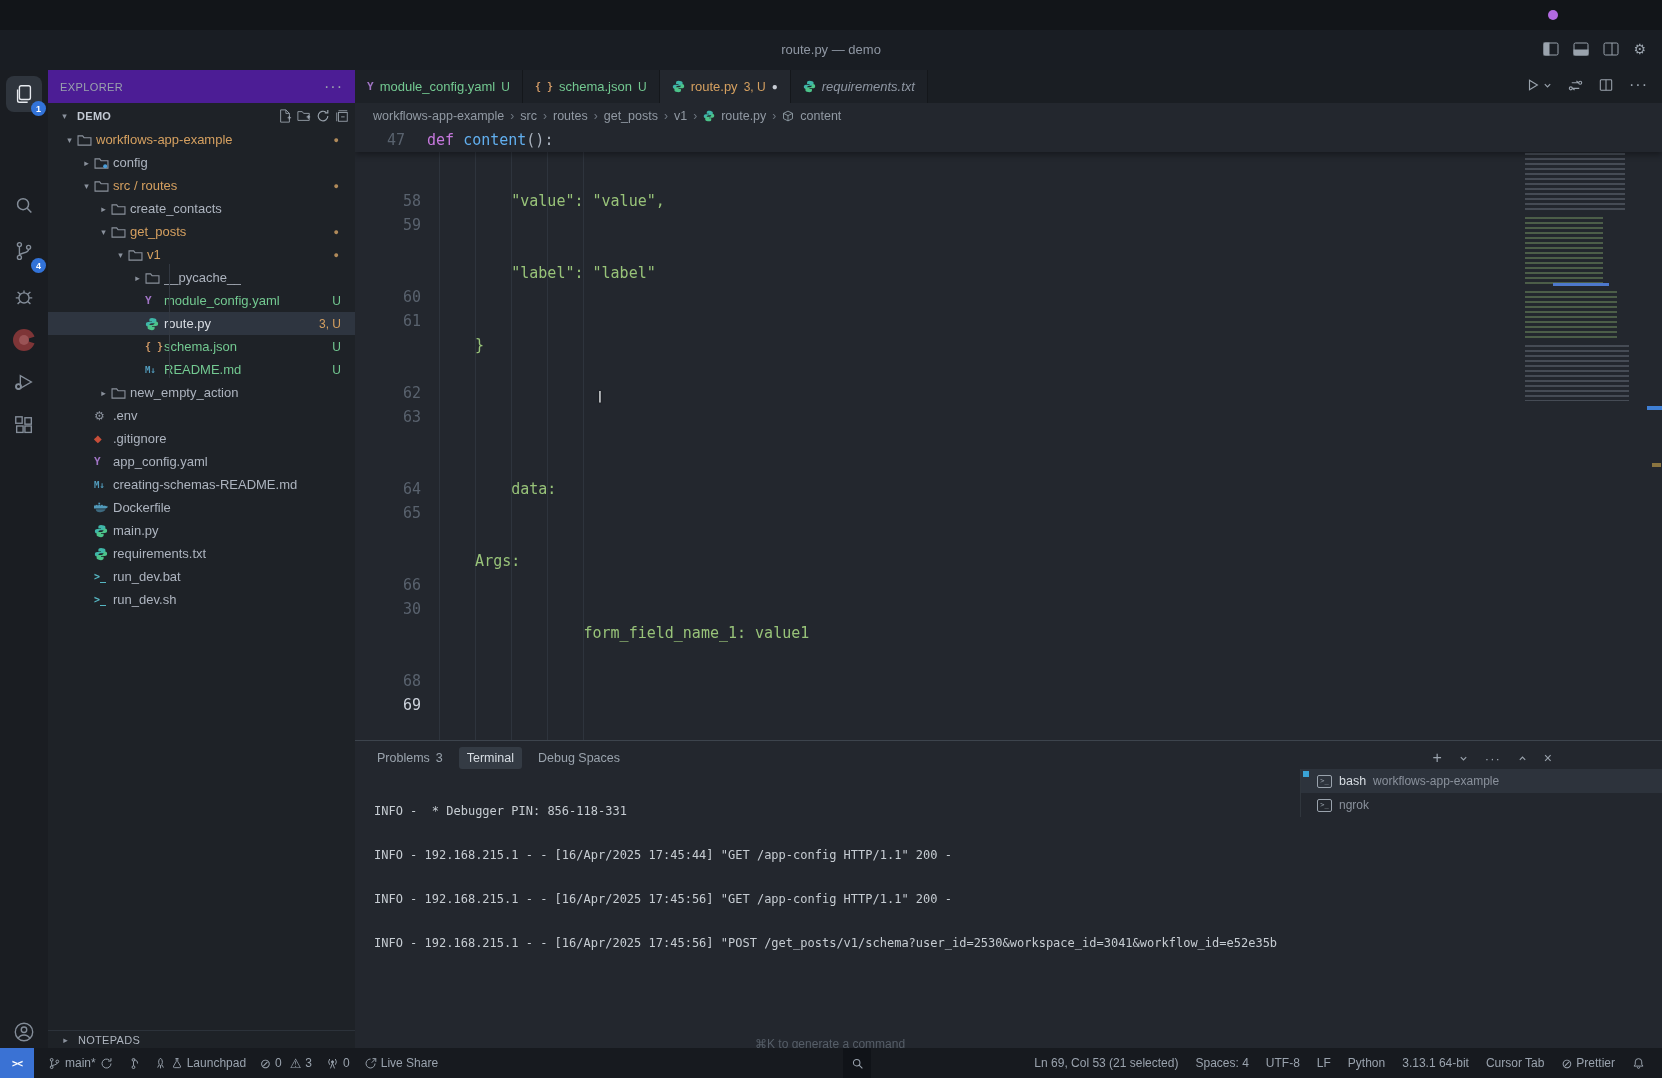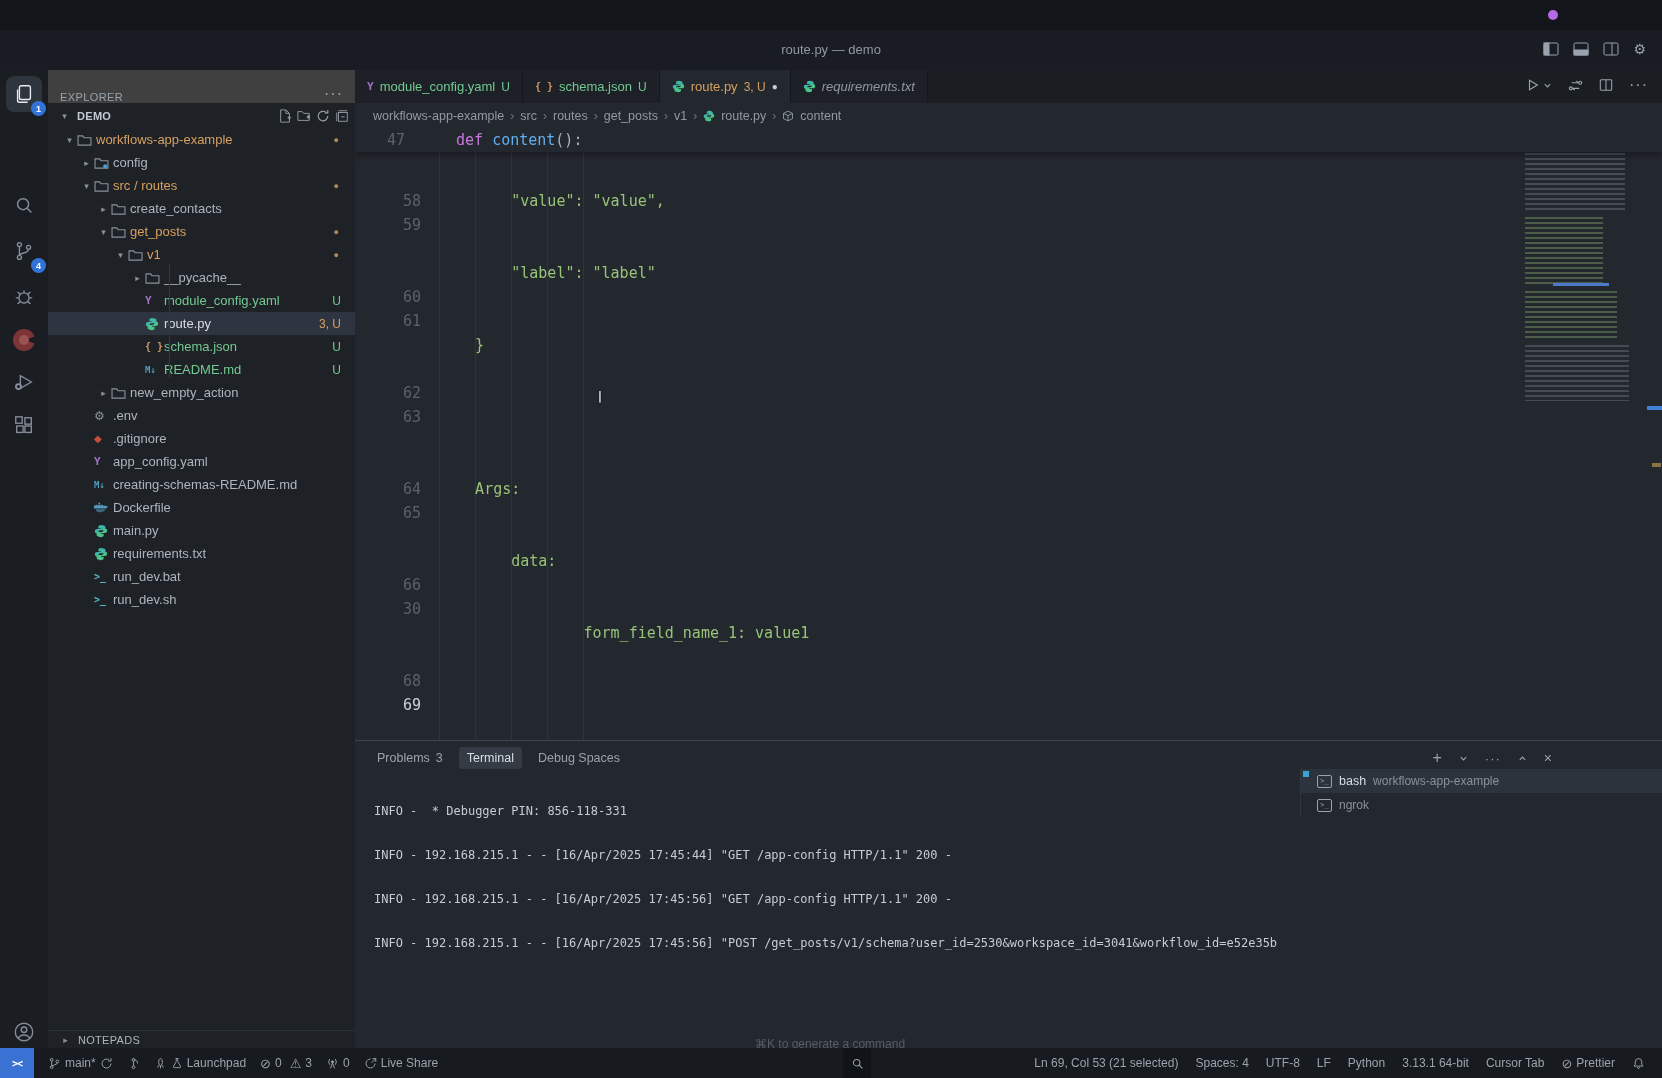--- a/index.html
+++ b/index.html
@@ -12,21 +12,21 @@
   #titlebar{left:0;top:30px;width:1662px;height:40px;background:#191d23}
   #window-title{left:0;right:0;top:42px;text-align:center;font-size:13px;color:#8f97a3}
   .tbicons{top:41px;display:flex;gap:14px;align-items:center;color:#9aa3ad}
   
   #activitybar{left:0;top:70px;width:48px;height:978px;background:#1a1d22}
   .act{position:absolute;left:6px;width:36px;height:36px;display:flex;align-items:center;justify-content:center;color:#848d99}
   .act.active{background:#2f353d;border-radius:8px;color:#e6e9ee}
   .badge{position:absolute;width:15px;height:15px;border-radius:50%;background:#3273d9;color:#fff;font-size:9px;display:flex;align-items:center;justify-content:center;font-weight:bold}
   
   #sidebar{left:48px;top:70px;width:307px;height:978px;background:#1e2227}
-  #exp-head{left:48px;top:70px;width:307px;height:33px;display:flex;align-items:flex-end;padding:0 12px;background:#404040}
+  #exp-head{left:48px;top:70px;width:307px;height:33px;display:flex;align-items:center;padding:0 12px;background:#4c1d95}
   #exp-title{font-size:11px;letter-spacing:.4px;color:#9aa3ad;flex:1}
   #demo-head{left:48px;top:103px;width:307px;height:25px;display:flex;align-items:center;padding-left:9px;gap:5px}
   #demo-title{font-size:11px;font-weight:bold;letter-spacing:.3px;color:#c3cad4;flex:1}
   .hic{color:#9aa3ad;display:flex;align-items:center}
   #tree{left:48px;top:128px;width:307px}
   .trow{position:relative;height:23px;display:flex;align-items:center;font-size:13px;color:#adb4bf;cursor:pointer}
   .trow.sel{background:#2e3540}
   .twist{width:15px;font-size:9px;color:#8a919c;text-align:center;flex:none}
   .fico{width:19px;flex:none;display:flex;align-items:center;justify-content:flex-start}
   .tlab{white-space:nowrap;overflow:hidden}
@@ -54,21 +54,21 @@
   #editor{left:355px;top:128px;width:1307px;height:612px;background:#23272e;overflow:hidden}
   .codefont{font-family:"DejaVu Sans Mono",monospace;font-size:15px;line-height:24px;white-space:pre}
   #gutter{position:absolute;left:16px;top:13px;width:50px;text-align:right;color:#59626e}
   #gutter .ln{height:24px}
   #gutter .ln.cur{color:#cdd3dc}
   #code{position:absolute;left:84px;top:13px;color:#98c379}
   .cl{height:24px}
   .guide{position:absolute;top:24px;bottom:0;width:1px;background:#2e343d}
   #sticky{position:absolute;left:0;top:0;width:1307px;height:24px;background:#23272e;box-shadow:0 3px 6px rgba(0,0,0,.35);z-index:5}
   #sticky .num{position:absolute;left:0;top:0;width:50px;text-align:right;color:#59626e}
-  #sticky .stxt{position:absolute;left:101px;top:0}
+  #sticky .stxt{position:absolute;left:72px;top:0}
   .kw{color:#c678dd}.fn{color:#61afef}.pn{color:#aab2bd}
   
   #minimap{left:1523px;top:131px;width:124px;height:270px}
   .mm-orange{position:absolute;left:0;background:#a9784f}
   .mm-body{position:absolute;left:2px;right:10px;background:repeating-linear-gradient(180deg,rgba(152,195,121,.35) 0 2px,transparent 2px 5px)}
   .mm-body2{position:absolute;background:repeating-linear-gradient(180deg,rgba(150,160,175,.30) 0 2px,transparent 2px 5px)}
   .mm-blue{position:absolute;background:#4d78cc}
   #ruler{left:1647px;top:103px;width:15px;height:637px}
   
   #panel{left:355px;top:740px;width:1307px;height:308px;background:#23272e;border-top:1px solid #3d444d}
@@ -504,22 +504,22 @@
     
     
     
   </div>
 
   <div id="code">
     <div class="cl">        "value": "value",</div>
     <div class="cl">        "label": "label"</div>
     <div class="cl">    }</div>
     <div class="cl"></div>
+    <div class="cl">        data:</div>
     <div class="cl">    Args:</div>
-    <div class="cl">        data:</div>
     <div class="cl">                form_field_name_1: value1</div>
     
     
     
     
     
     
     
     
     

